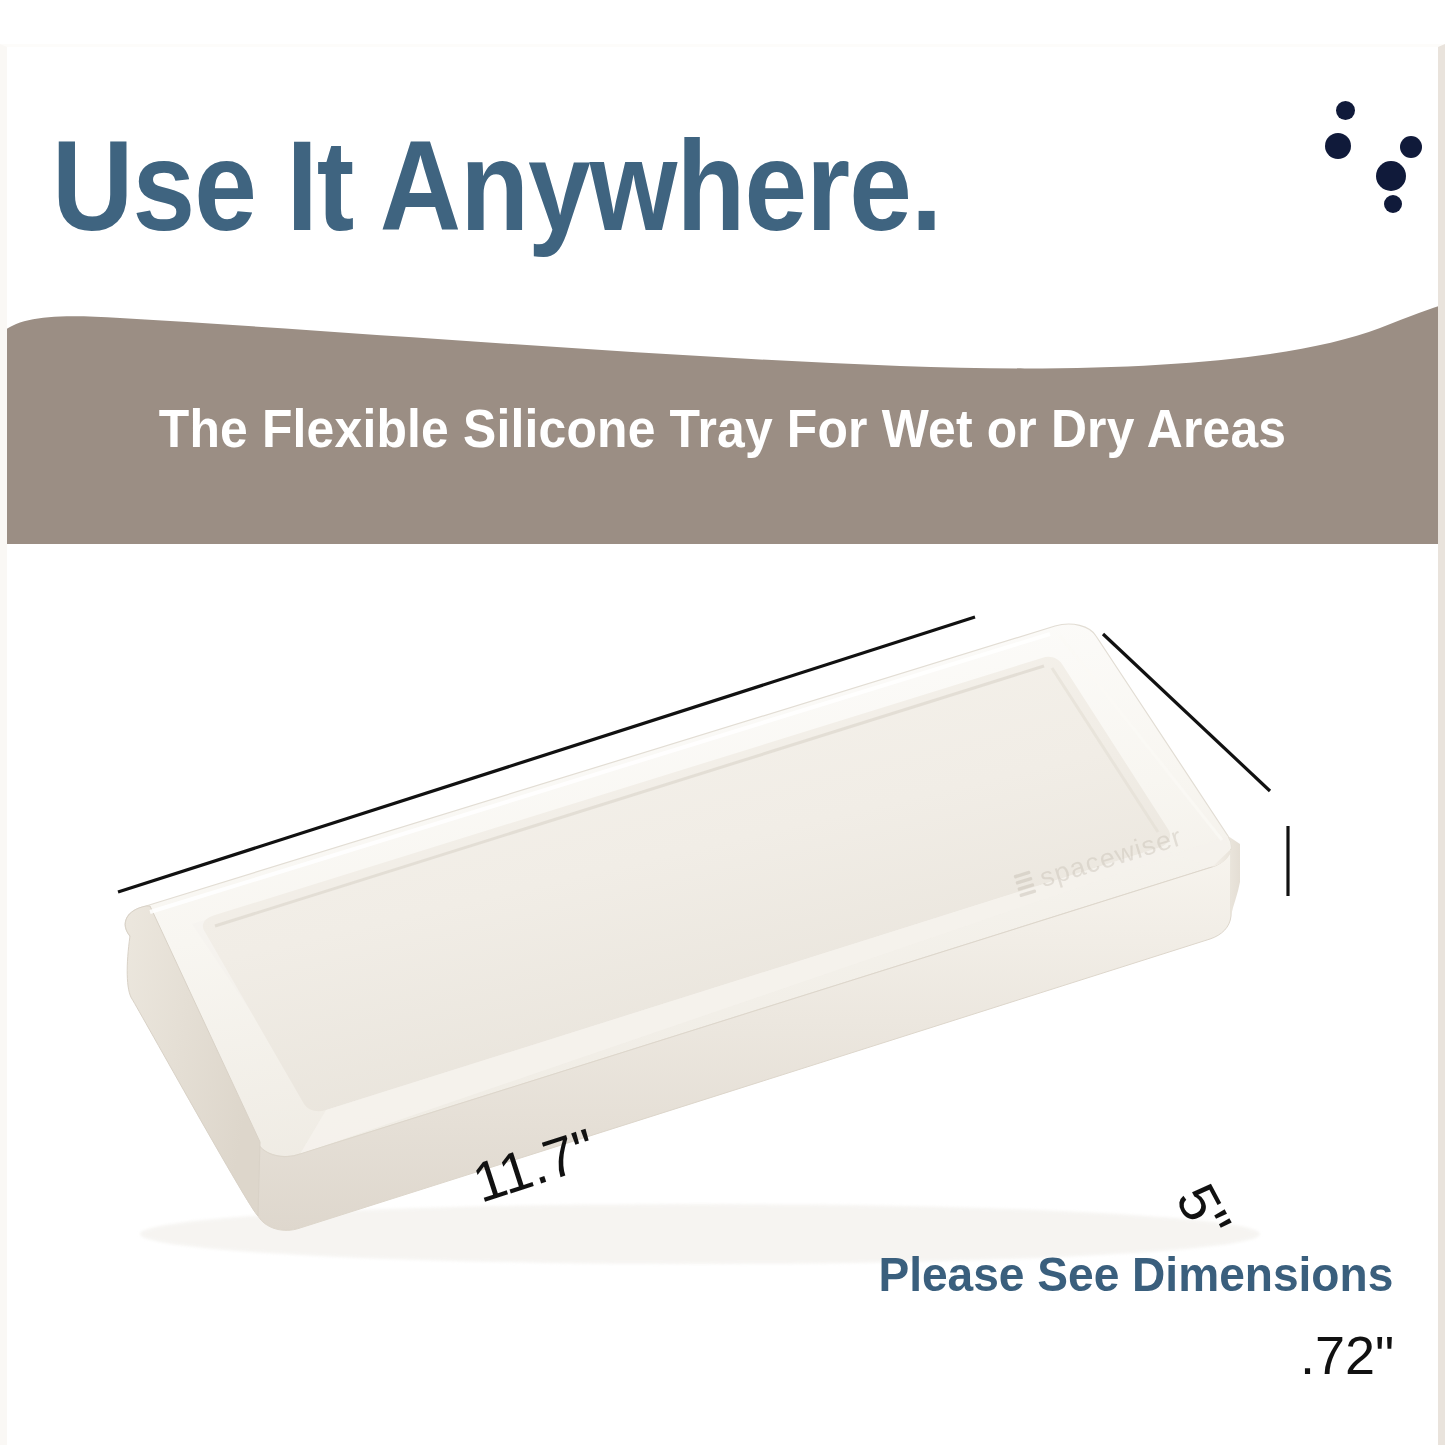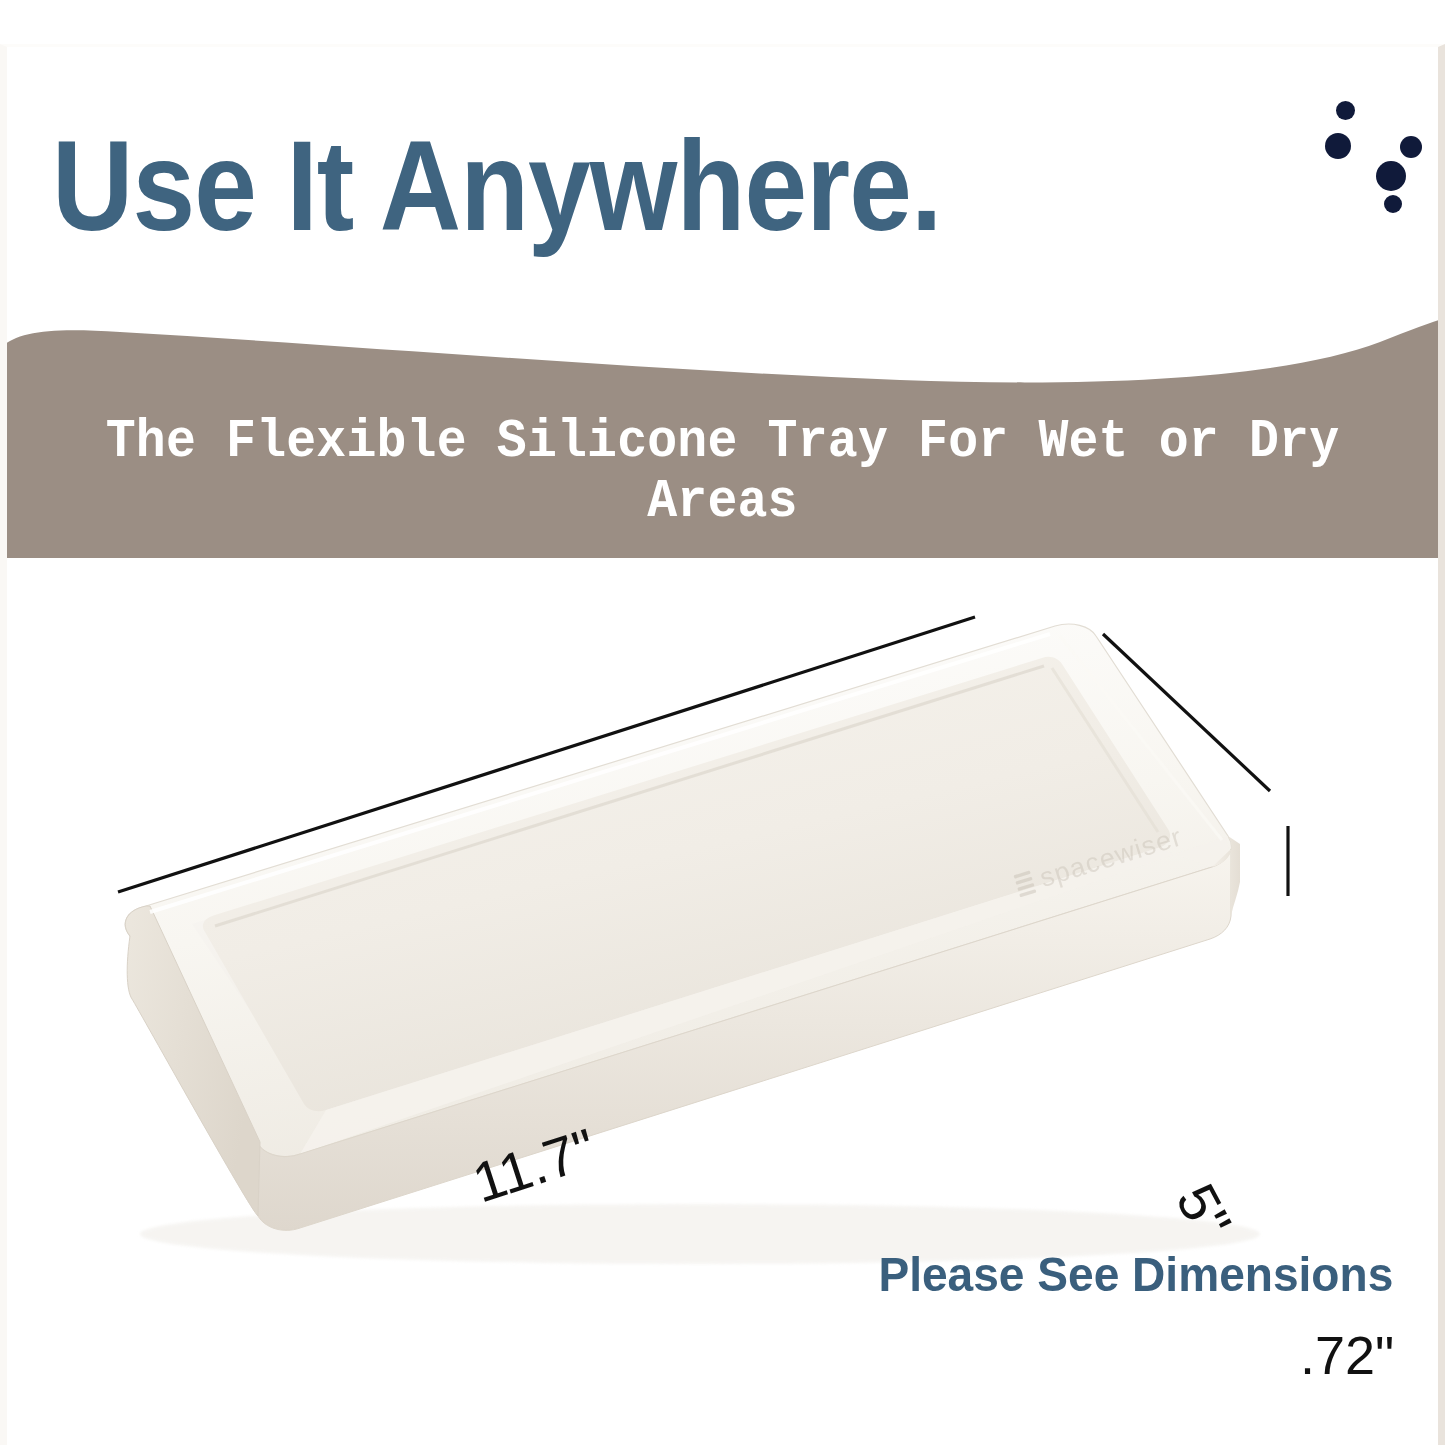--- a/index.html
+++ b/index.html
@@ -50,24 +50,23 @@
   .dot {
     position: absolute;
     background: #101a3a;
     border-radius: 50%;
   }
 
   
   #banner-wrap {
     position: absolute;
     left: 0;
-    top: 264px;
+    top: 250px;
     width: 1406px;
     height: 250px;
-    font-family: Liberation Mono, monospace;
   }
   #banner-svg { position: absolute; left: 0; top: 0; }
   #banner-text {
     position: absolute;
     left: 0;
     top: 104px;
     width: 1445px;
     text-align: center;
     font-size: 53px;
     font-weight: 700;

